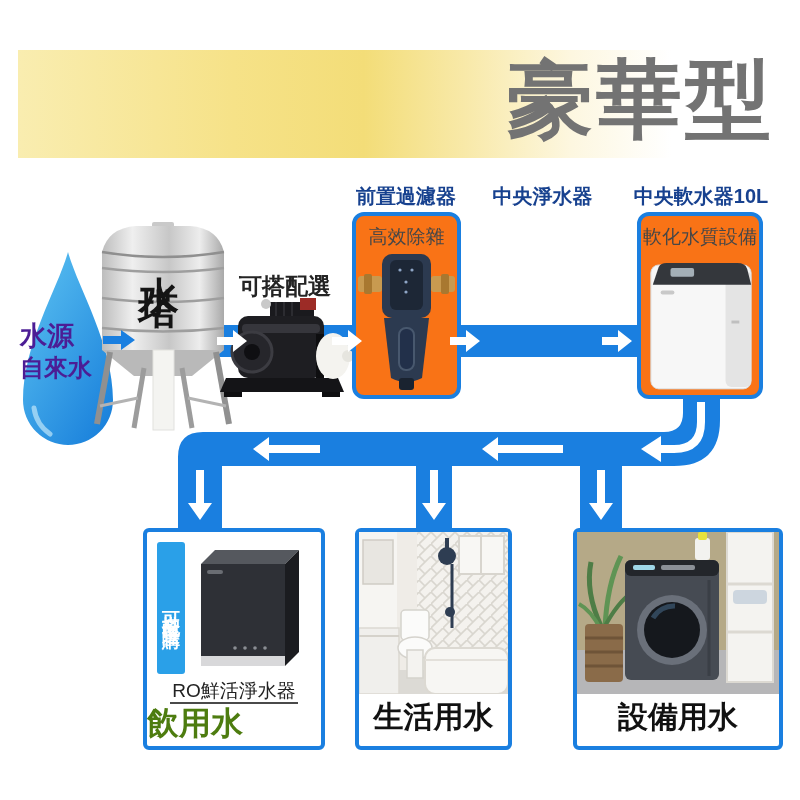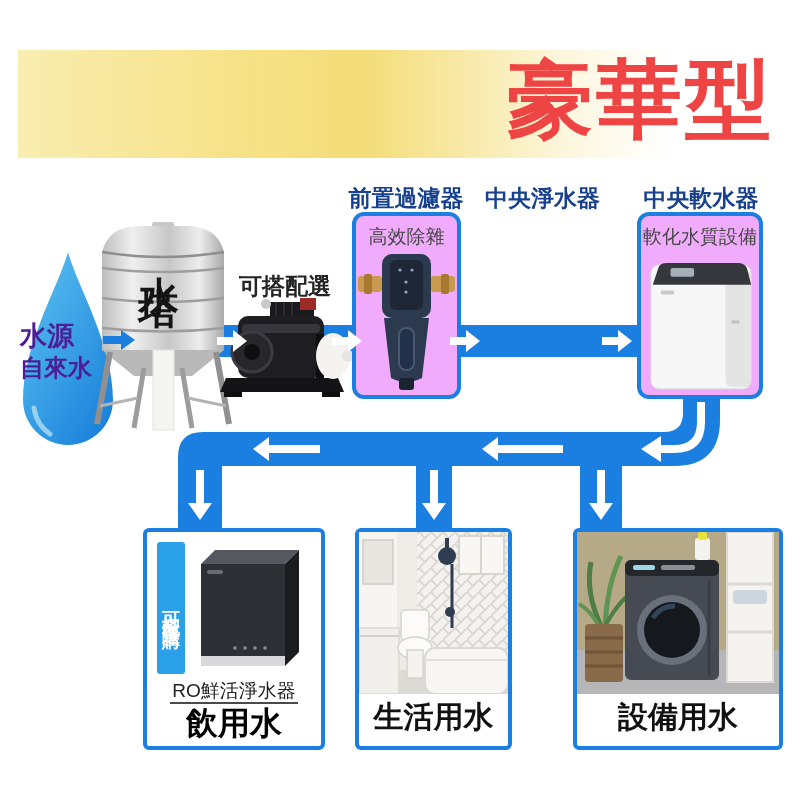--- a/index.html
+++ b/index.html
@@ -3,58 +3,58 @@
 <meta charset="utf-8">
 <style>
   html,body{margin:0;padding:0;background:#fff;}
   #stage{position:relative;width:800px;height:800px;background:#ffffff;overflow:hidden;
          font-family:"Liberation Sans","DejaVu Sans",sans-serif;}
   .abs{position:absolute;}
 
   
   #banner{left:18px;top:50px;width:769px;height:108px;
     background:linear-gradient(90deg,#f9edb0 0%,#f6e288 28%,#f3dd78 45%,#f8e9a8 58%,#fdf7e0 72%,#ffffff 85%);}
-  #title{right:26px;top:54px;font-size:86px;font-weight:800;color:#ef4444;letter-spacing:3px;line-height:1.05;}
-
-  
-  .stage-label{top:183px;font-size:23px;font-weight:800;color:#17418f;text-align:center;}
+  #title{right:26px;top:54px;font-size:86px;font-weight:800;color:#737373;letter-spacing:3px;line-height:1.05;}
+
+  
+  .stage-label{top:183px;font-size:20px;font-weight:800;color:#17418f;text-align:center;}
   .sub-label{font-size:19px;color:#474747;text-align:center;width:100%;top:8px;left:0;}
   #pump-label{left:233px;top:271px;width:104px;text-align:center;font-size:23px;font-weight:800;color:#242424;}
 
   .vtext{writing-mode:vertical-rl;text-orientation:upright;}
   #tower-text{left:139px;top:244px;font-size:40px;font-weight:800;color:#141414;letter-spacing:12px;line-height:1;}
   .drop-line{left:20px;width:100px;text-align:left;color:#4c1d95;font-weight:700;}
   #drop-line1{top:318px;font-size:27px;}
   #drop-line2{top:352px;font-size:24px;font-family:Liberation Serif, serif;}
 
   
   #band{left:190px;top:325px;width:512px;height:32px;background:#1a7fe0;}
 
   
-  .stage-box{top:212px;height:187px;background:#f0abfc;border:4px solid #1a7fe0;border-radius:12px;box-sizing:border-box;}
+  .stage-box{top:212px;height:187px;background:#f97316;border:4px solid #1a7fe0;border-radius:12px;box-sizing:border-box;}
   #stage-box-1{left:352px;width:109px;}
   #stage-box-2{left:477px;width:131px;}
   #stage-box-3{left:637px;width:126px;}
   .product-svg{position:absolute;left:0;top:34px;width:100%;height:146px;}
 
   
   .out-box{top:528px;height:222px;background:#ffffff;border:4px solid #1a7fe0;border-radius:6px;box-sizing:border-box;}
   #out-box-1{left:143px;width:182px;}
   #out-box-2{left:355px;width:157px;}
   #out-box-3{left:573px;width:210px;}
   .photo{position:absolute;left:0;top:0;width:100%;height:162px;}
   .out-label{position:absolute;left:0;bottom:8px;width:100%;text-align:center;
              font-size:30px;font-weight:800;color:#111111;}
   #tag{left:10px;top:10px;width:28px;height:132px;background:#2aa0e8;border-radius:3px;
        color:#fff;font-size:18px;font-weight:700;text-align:center;
        display:flex;align-items:center;justify-content:center;letter-spacing:5px;}
   #ro-product-name{left:0;top:146px;width:100%;text-align:center;font-size:19px;color:#222;}
   #ro-product-name span{border-bottom:2px solid #4a4a4a;padding:0 2px 1px 2px;}
-  #drink-label{position:absolute;left:0;top:170px;width:100%;text-align:center;
-               font-size:32px;font-weight:800;color:#000000;border-radius:21px;}
+  #drink-label{position:absolute;left:0;top:170px;width:100%;
+               font-size:32px;font-weight:800;color:#4d7c0f;border-radius:21px;}
 </style>
 </head>
 <body>
 
 <div id="stage">
 
   <div id="banner" class="abs"></div>
   <div id="title" class="abs">豪華型</div>
 
   <div id="band" class="abs"></div>

